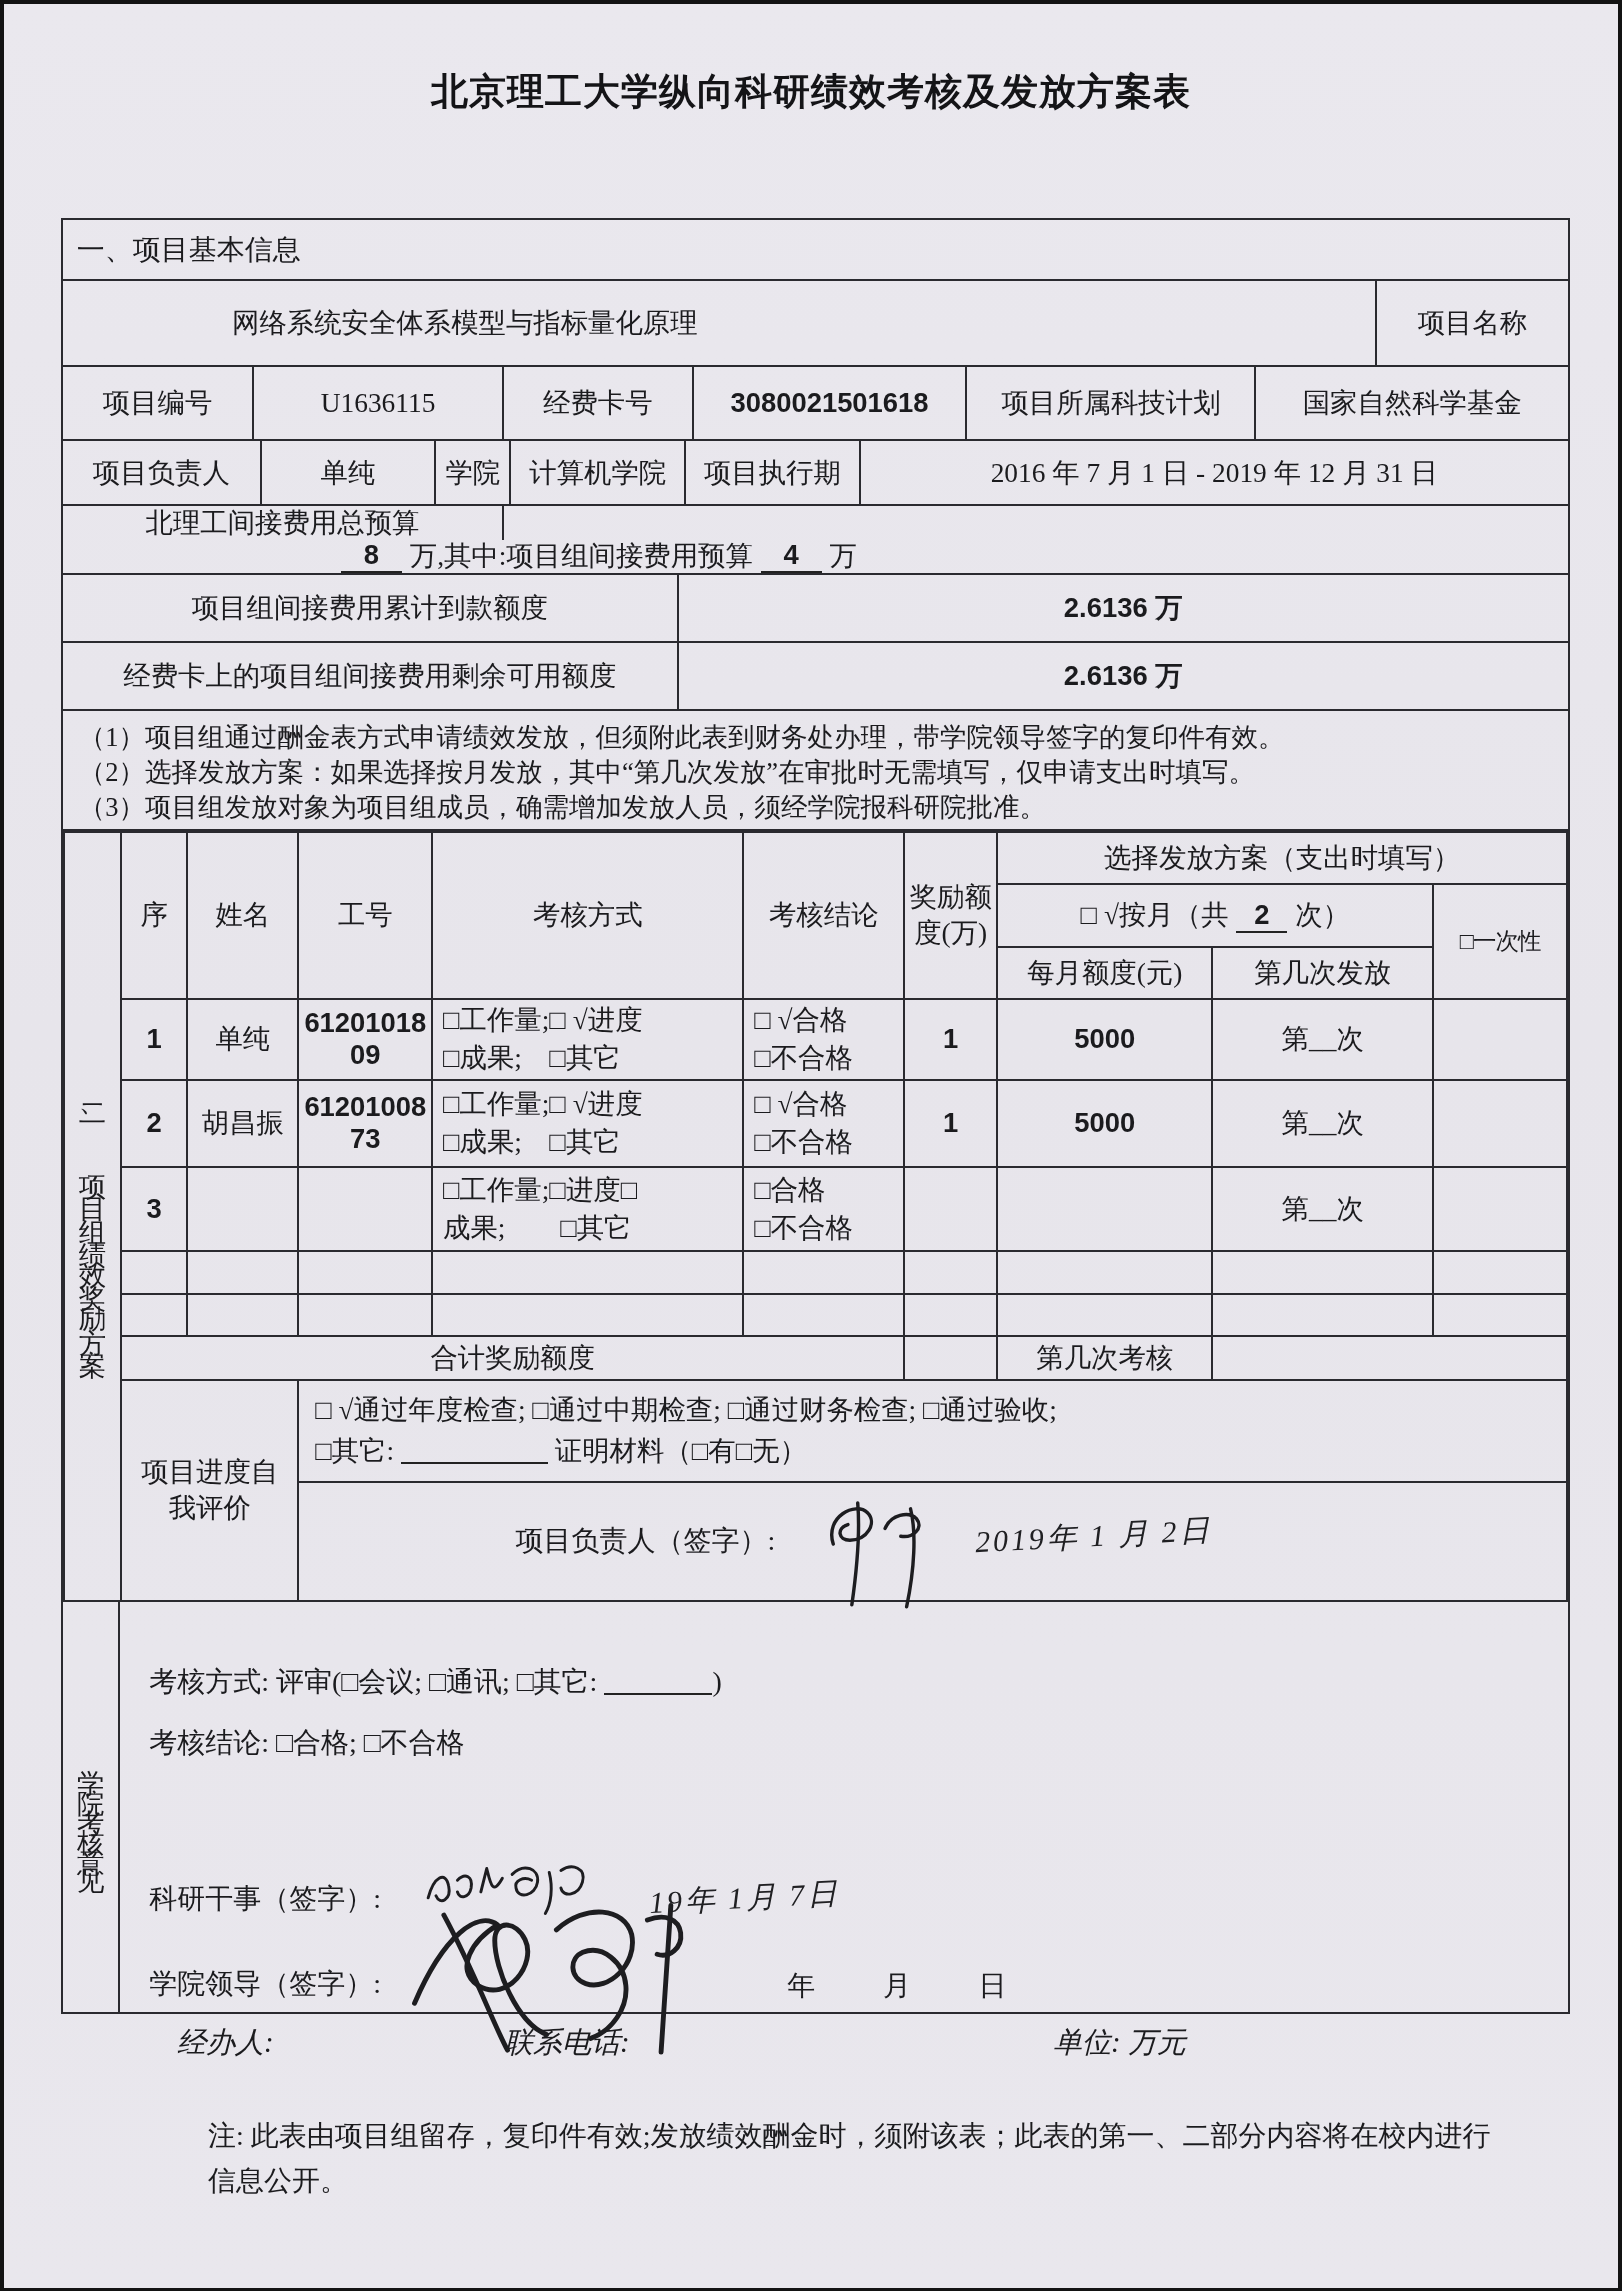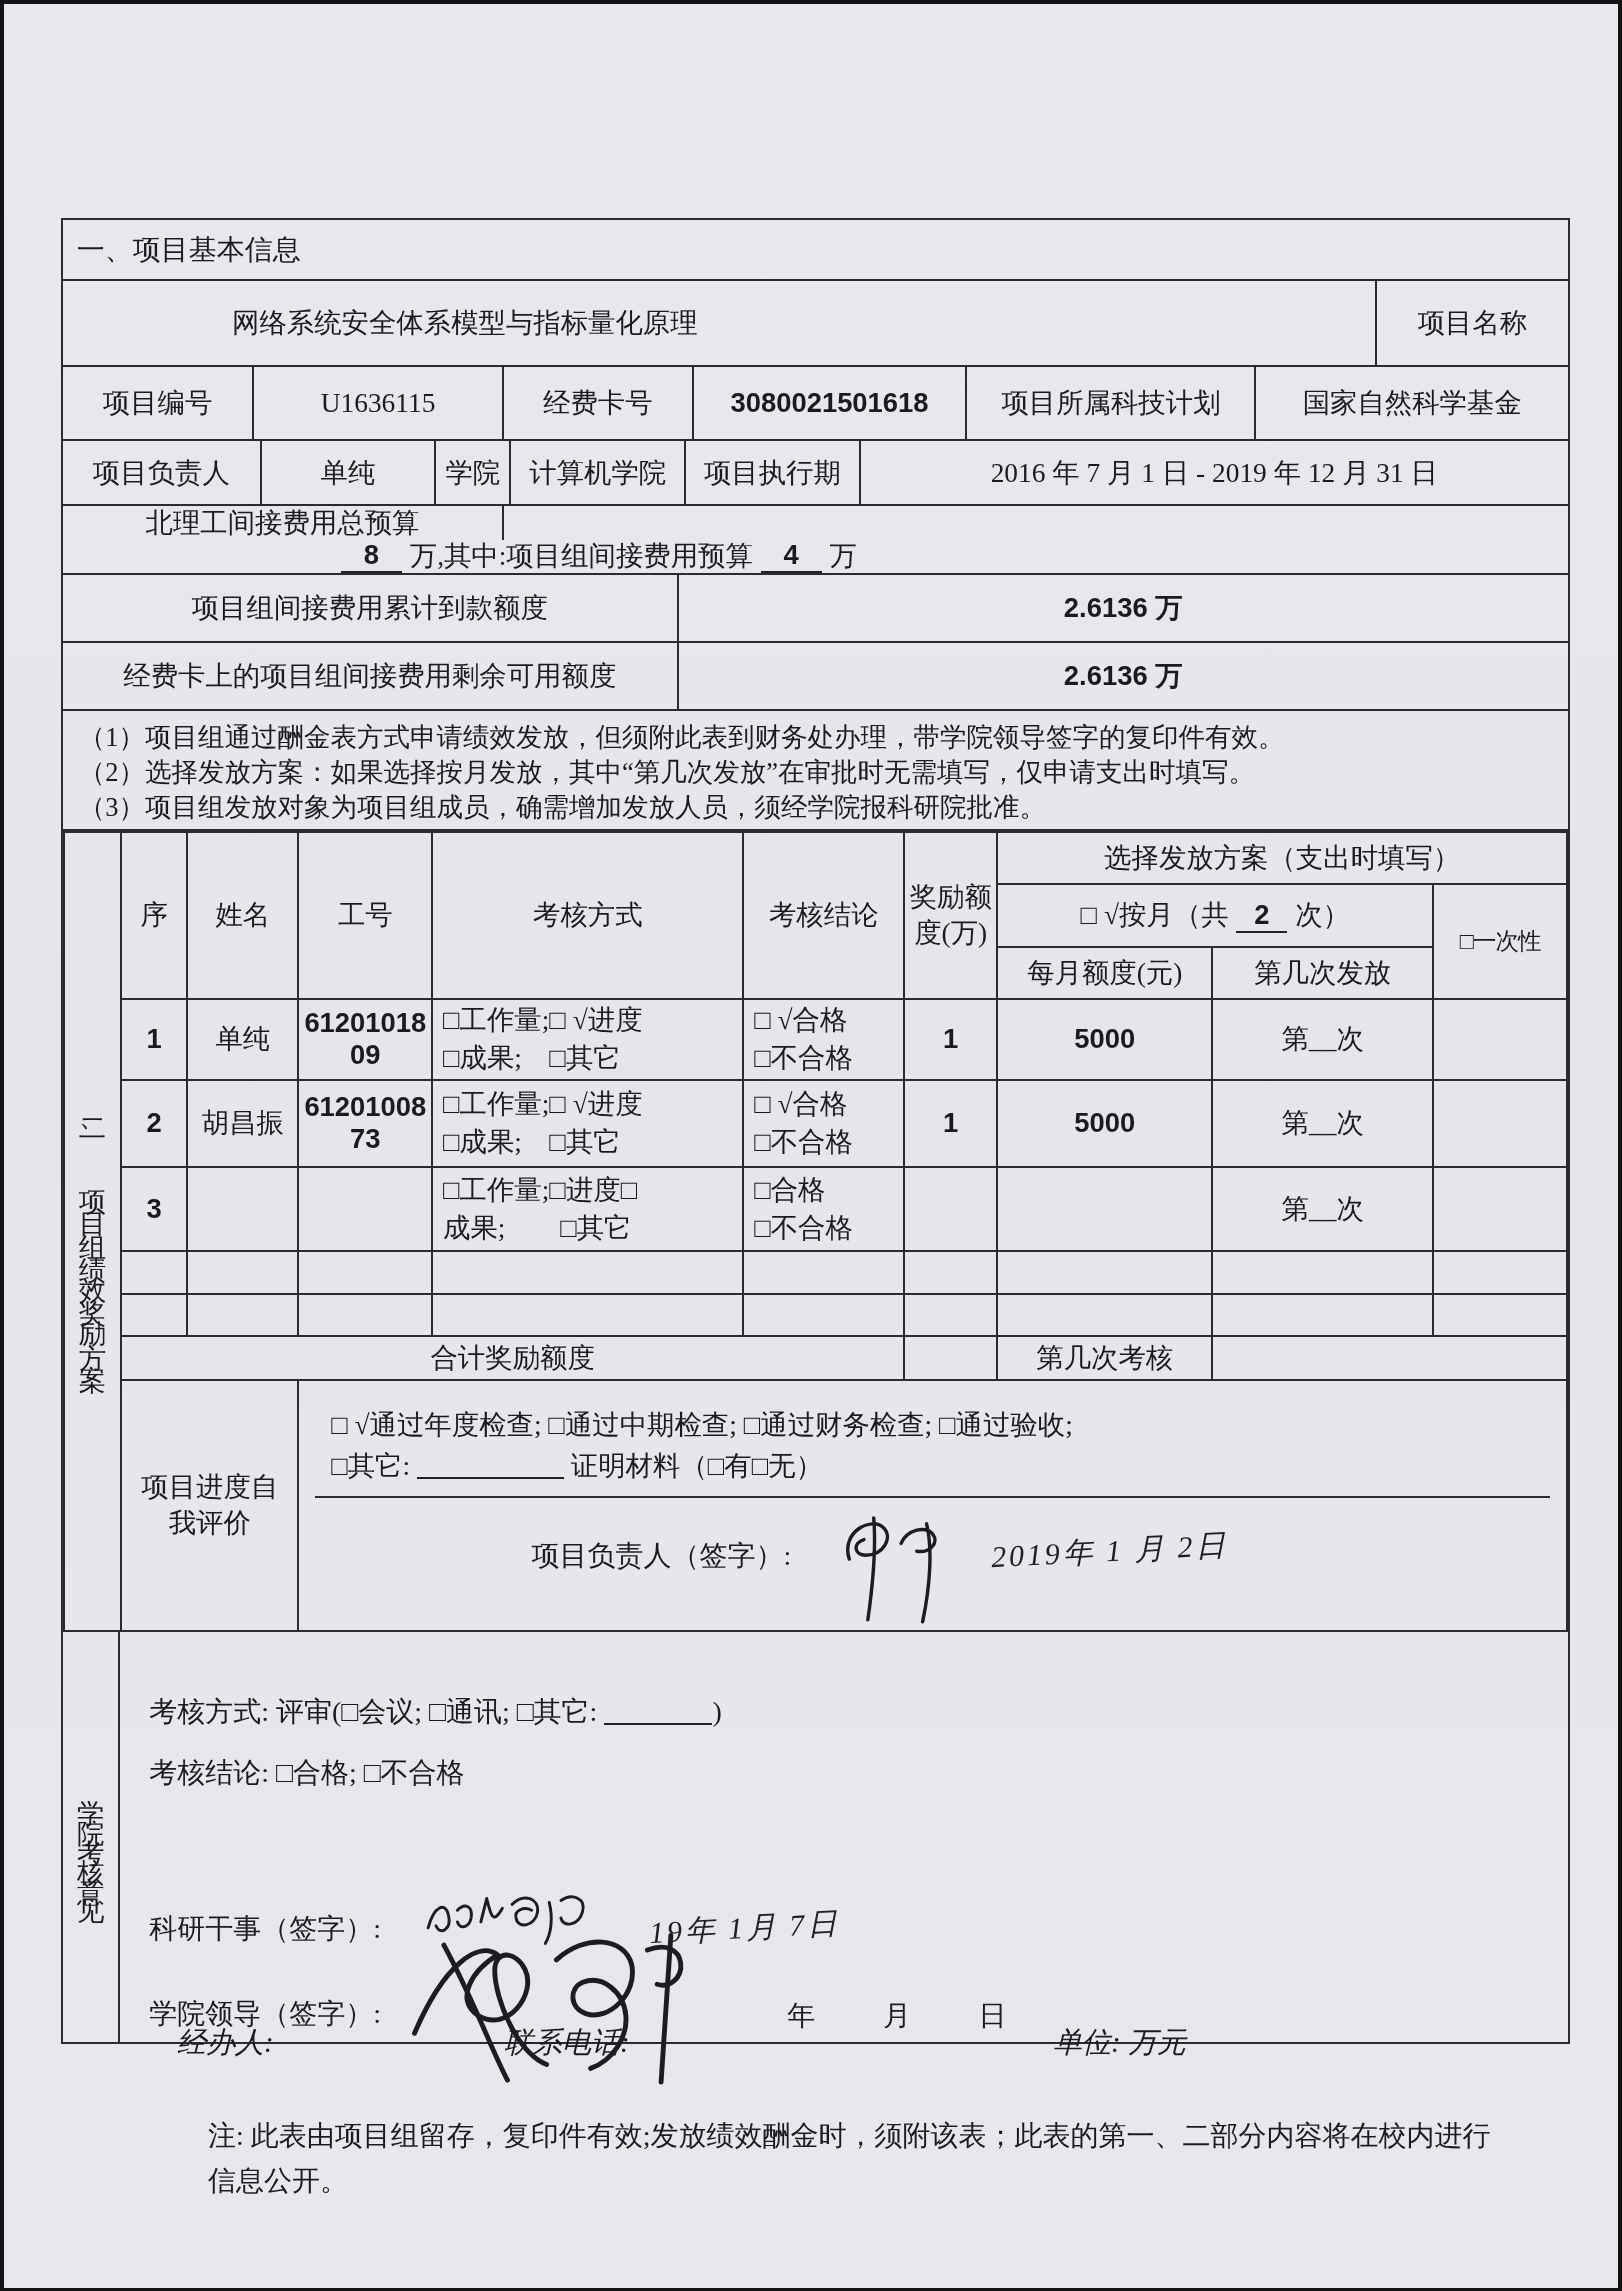--- a/index.html
+++ b/index.html
@@ -59,21 +59,21 @@
   .t2 td.left{ text-align:left; padding-left:9.8px; }
   .vcell{ vertical-align:middle; }
   .vtext{
     writing-mode:vertical-lr; text-orientation:upright;
     margin:0 auto; font-size:27.4px;
   }
   .vt2{ letter-spacing:21.6px; }
   .vt3{ letter-spacing:19.6px; }
   .twoline div{ line-height:38px; white-space:nowrap; }
   td.once{ font-size:23.5px; white-space:nowrap; letter-spacing:-1px; padding:12px 2px; }
-  td.selfcontent{ padding:16px; text-align:left; }
+  td.selfcontent{ padding:0; text-align:left; }
   .self-top{
     height:101px; border-bottom:2px solid #2a2a2f;
     padding:8.8px 0 0 15.7px; line-height:41px; font-size:27.4px;
   }
   .self-sign{ height:116px; position:relative; font-size:28px; }
   .self-sign .lbl{ position:absolute; left:216px; top:39px; }
   .self-sign .sig-pi{ position:absolute; left:500px; top:3.9px; z-index:2; }
   .self-sign .hand{ position:absolute; left:676px; top:33px; }
   .hand{
     display:inline-block; font-style:italic; transform:rotate(-3deg);
@@ -107,20 +107,21 @@
   .footnote{
     position:absolute; top:2109px; left:204px; width:1289px;
     font-size:28px; line-height:45px; text-align:left;
   }
 </style>
 </head>
 <body>
 
 <div class="scan">
 
+  <div class="title">北京理工大学纵向科研绩效考核及发放方案表</div>
 
   <div class="form">
 
     <div class="row h-heading">
       <div class="cell left" style="width:100%; padding-left:13.7px; font-size:28px;">一、项目基本信息</div>
     </div>
 
     <div class="row h-name">
       <div class="cell left" style="width:87.3%; padding-left:169px;">网络系统安全体系模型与指标量化原理</div>
       <div class="cell" style="width:12.7%">项目名称</div>

